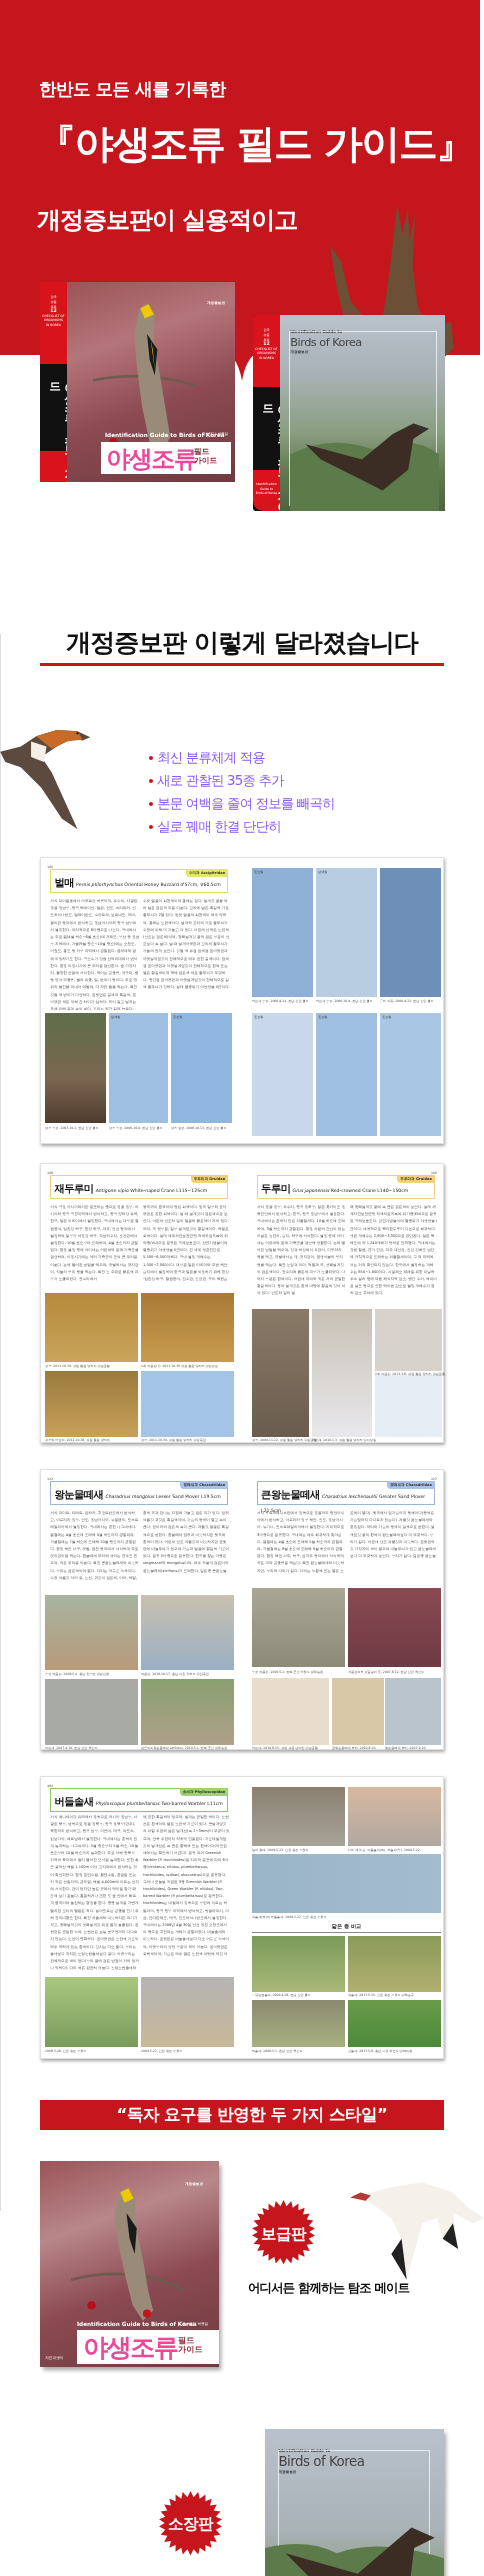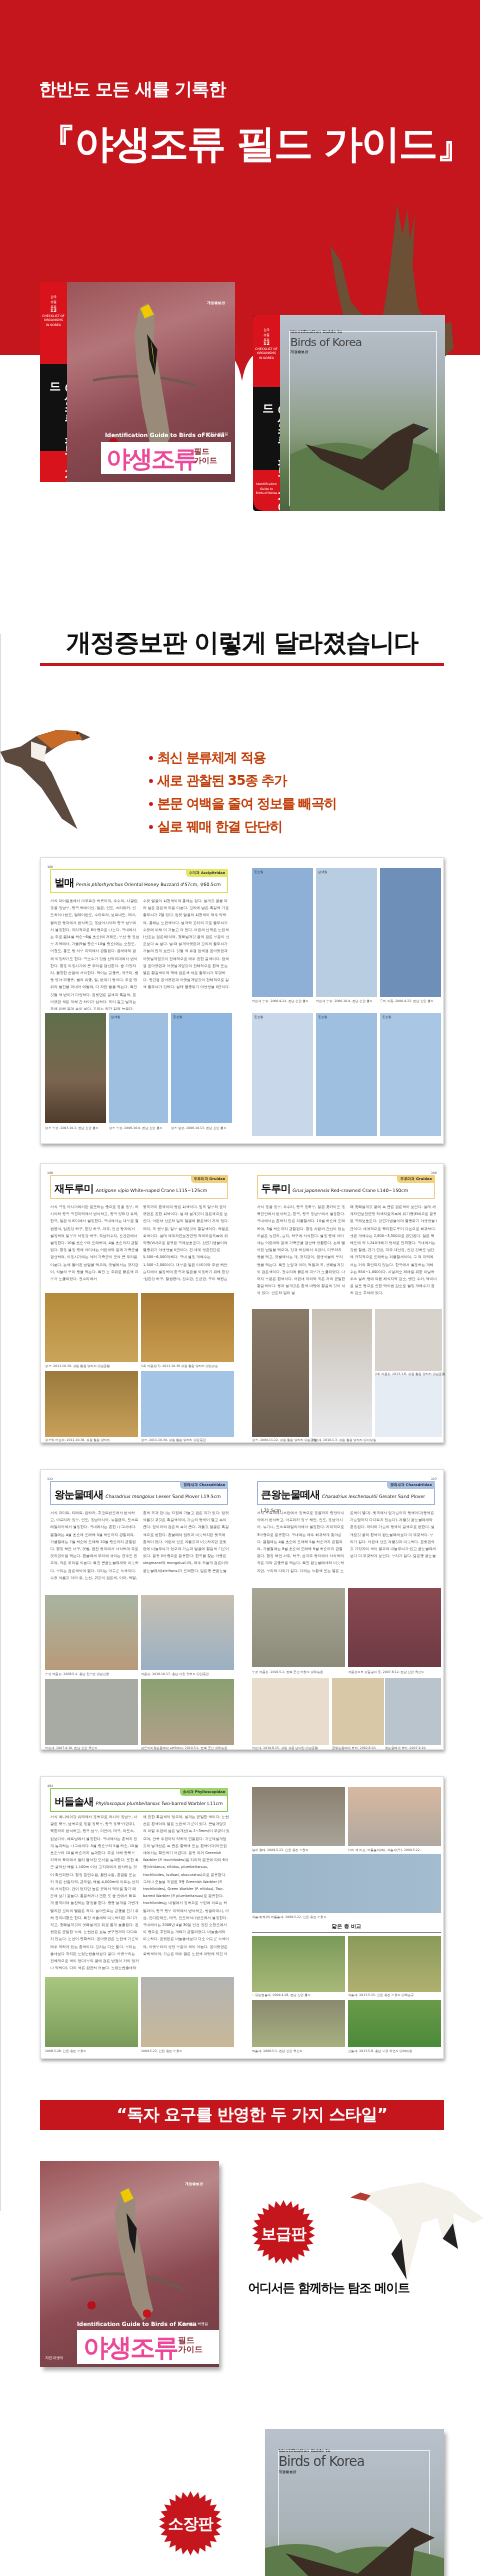--- a/index.html
+++ b/index.html
@@ -36,21 +36,21 @@
 .book2 .cover{position:absolute;left:27px;top:0;width:165px;height:196px;background:linear-gradient(180deg,#b9c1cc 0%,#a9b2b7 30%,#8a9d80 60%,#5f7a4f 80%,#4c6440 100%);}
 .cover-eng-small{position:absolute;color:#333;font-size:4.1px;font-weight:bold;}
 .cover-eng-big{position:absolute;color:#444;font-size:11.3px;letter-spacing:-0.5px;}
 .cover-korsmall{position:absolute;color:#333;font-size:3.6px;font-weight:bold;}
 .frame{position:absolute;border:0.5px solid rgba(255,255,255,.7);}
 
 .sec-title{position:absolute;left:40px;top:626px;width:404px;text-align:center;font-weight:bold;font-size:25px;letter-spacing:-1px;color:#111;}
 .sec-rule{position:absolute;left:40px;top:663px;width:404px;height:3.1px;background:#c4161c;}
 .red-bar{position:absolute;left:40px;width:404px;height:30px;background:#c4161c;color:#fff;font-weight:bold;text-align:center;line-height:30px;letter-spacing:-0.5px;}
 .feat-list{position:absolute;left:149px;top:746px;list-style:none;}
-.feat-list li{font-weight:bold;font-size:13.4px;letter-spacing:-0.8px;height:23px;line-height:23px;color:#c2410c;}
+.feat-list li{font-weight:normal;font-size:13.4px;letter-spacing:-0.8px;height:23px;line-height:23px;color:#8b5cf6;}
 .dot{display:inline-block;width:4.1px;height:4.1px;background:#c4161c;border-radius:50%;margin-right:4.1px;vertical-align:middle;}
 
 .spread{position:absolute;left:40px;width:404px;background:#fff;box-shadow:1px 2.1px 3.1px rgba(0,0,0,.35);border:0.5px solid #e0e0e0;}
 .pg-num{position:absolute;font-size:3.1px;color:#555;}
 .title-box{position:absolute;border:1px solid;background:#fff;}
 .fam-tag{position:absolute;right:-1px;top:-1px;height:8.2px;padding:0 3.1px;font-size:3.6px;line-height:8.2px;border-radius:0 0 0 4.1px;color:#333;font-weight:bold;}
 .sp-name{position:absolute;left:3.1px;top:6.2px;font-weight:bold;font-size:10.3px;letter-spacing:-0.5px;color:#111;}
 .sp-meta{font-size:4.6px;font-weight:normal;color:#222;letter-spacing:0;margin-left:2.1px;}
 .sp-meta i{font-style:italic;}
 .txt-col{position:absolute;font-size:3.6px;line-height:7.2px;color:#444;overflow:hidden;}
@@ -68,20 +68,21 @@
 .side-border-r{position:absolute;right:0;width:0.5px;background:#ddd;}
 </style>
 </head>
 <body>
 
 <div class="page">
 
   <section class="hero">
     <div class="line1">한반도 모든 새를 기록한</div>
     <div class="line2">『야생조류 필드 가이드』</div>
+    <div class="line3">개정증보판이 실용적이고</div>
   </section>
   <svg class="hero-notch" viewBox="0 0 100 60">
       <path d="M0 0 Q40 0 50 60 Q60 0 100 0 Z" fill="#c4161c"></path>
     </svg>
 
   <svg class="bird" style="left:325px;top:204px;width:134px;height:216px;" viewBox="0 0 260 420">
     <path d="M140 0 L150 60 L160 10 L165 70 L175 20 L170 120 L180 200 L200 240 L245 230 L250 280 L230 300 L190 300 L170 330 L150 320 L120 290 L100 300 L80 280 L40 240 L20 150 L10 80 L30 110 L50 190 L85 230 L110 230 L120 170 L130 90 Z" fill="#6b5036"></path>
     <path d="M100 240 L140 220 L175 230 L180 280 L150 300 L115 290 Z" fill="#eee6d8"></path>
     <ellipse cx="92" cy="245" rx="22" ry="16" fill="#f0ece4"></ellipse>
     <path d="M72 240 L60 250 L74 252 Z" fill="#222"></path>

